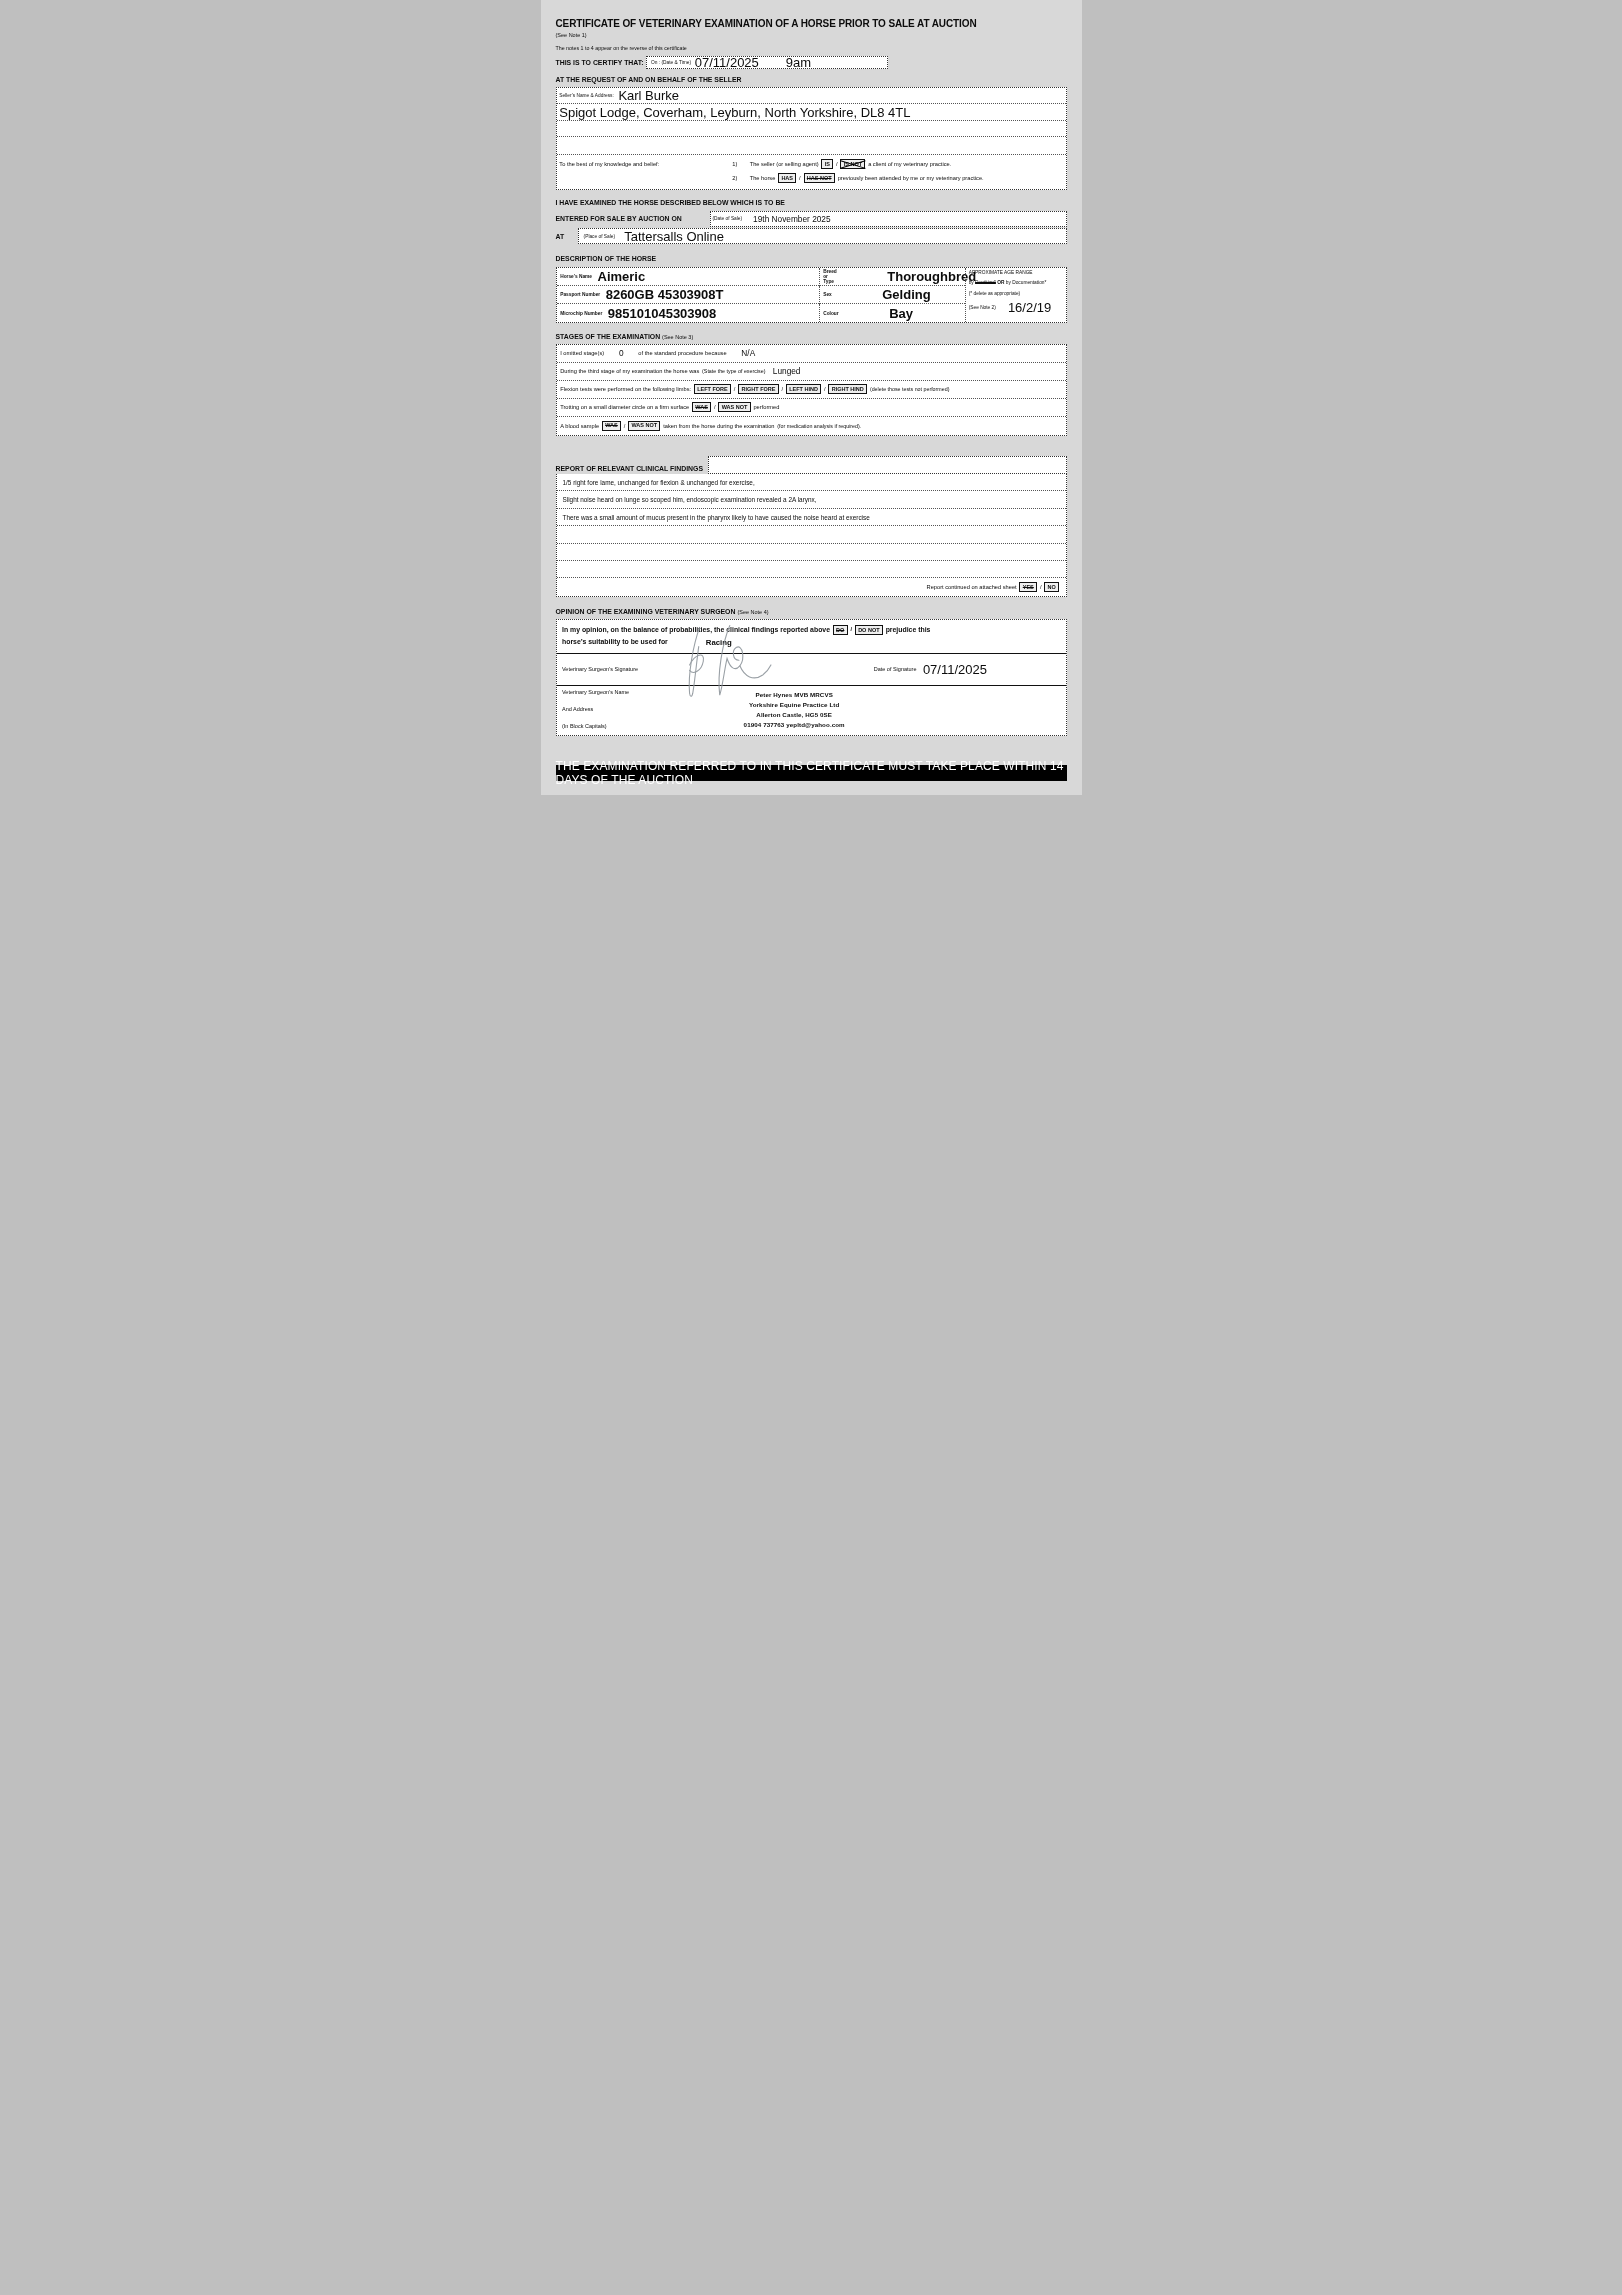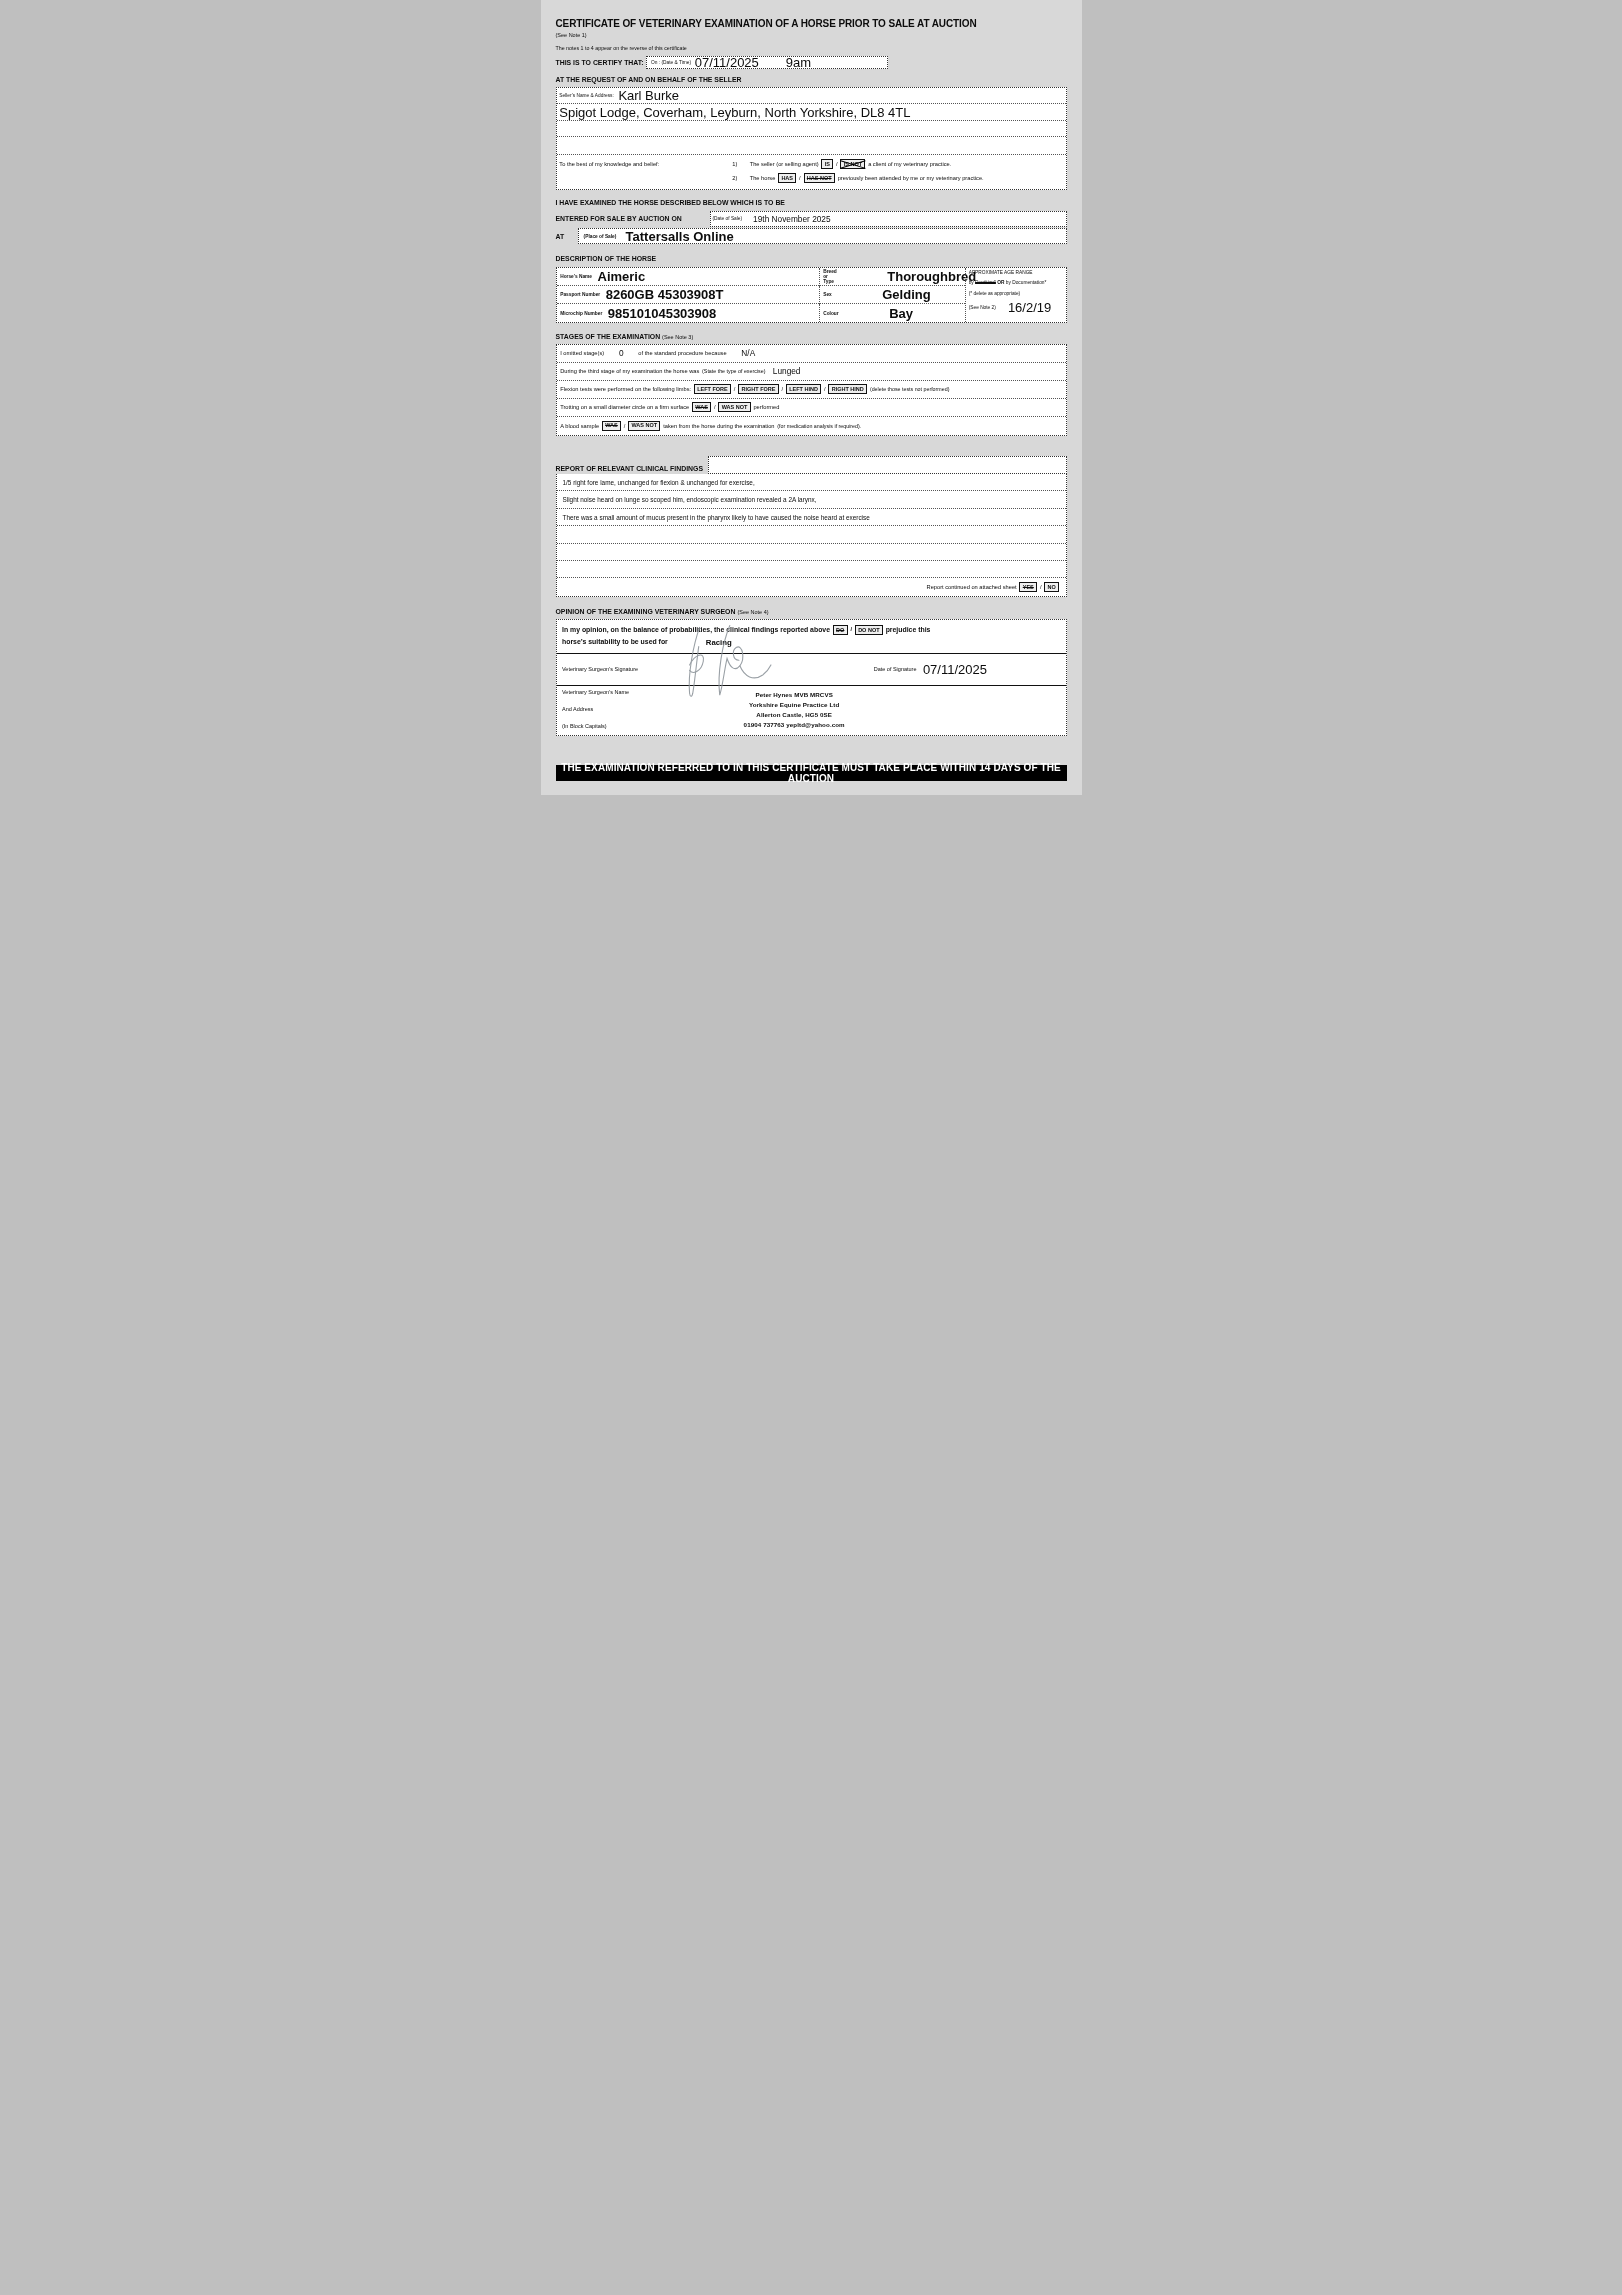--- a/index.html
+++ b/index.html
@@ -57,21 +57,21 @@
   .slash { font-size:5.7px; }
 
   
   .examined-header { margin-top:9.6px; }
   .entered-row { display:flex; align-items:center; margin-top:4.1px; }
   .entered-label { width:154px; }
   .entered-box { flex:1; height:16.5px; display:flex; align-items:center; padding:0 2px; }
   .entered-box .fill-val-lg { margin-left:11px; }
   .at-row { display:flex; align-items:center; margin-top:0.9px; }
   .at-label { width:22.5px; }
-  .at-box { flex:1; height:16.5px; display:flex; align-items:center; padding:0 4.6px;font-weight:bold; }
+  .at-box { flex:1; height:16.5px; display:flex; align-items:center; padding:0 4.6px; }
   .at-box .fill-val { margin-left:9.2px; }
 
   
   .desc-header { margin-top:11px; }
   .desc-table { margin-top:4.6px; display:grid; grid-template-columns:262px 146px 103px; background:#fff; border:0.9px dotted #333; }
   .dcell { display:flex; align-items:center; padding-left:3.7px; height:18px;font-weight:bold; }
   .dcell .fill-val { margin-left:5.5px; }
   .db { border-bottom:0.5px dotted #555; }
   .dl { border-left:0.5px dotted #555;gap:45px; }
   .age-cell { grid-column:3; grid-row:1 / span 3; padding:2.3px 3.2px; font-size:4.8px; }
@@ -116,21 +116,21 @@
   .stamp { margin-left:96px; margin-top:0.9px; width:138px; text-align:center; font-weight:bold; font-size:6.2px; line-height:1.6; letter-spacing:0.1px; }
 
   
   .sig-svg { position:absolute; left:114px; top:1.8px; width:108px; height:80px; z-index:3; pointer-events:none; }
 
   
   .banner {
     position:absolute; left:15px; right:15px; bottom:13.8px; height:16.5px; background:#000;
     display:flex; align-items:center; justify-content:center;
   }
-  .banner span { color:#fff; font-weight:bold; font-size:10px; letter-spacing:0.1px;text-align:center; }
+  .banner span { color:#fff; font-weight:normal; font-size:12px; letter-spacing:0.1px; }
 </style>
 </head>
 <body>
 
 <div class="page">
 
   <div class="title">CERTIFICATE OF VETERINARY EXAMINATION OF A HORSE PRIOR TO SALE AT AUCTION</div>
   <div class="see-note">(See Note 1)</div>
   <div class="notes-line">The notes 1 to 4 appear on the reverse of this certificate</div>
 

